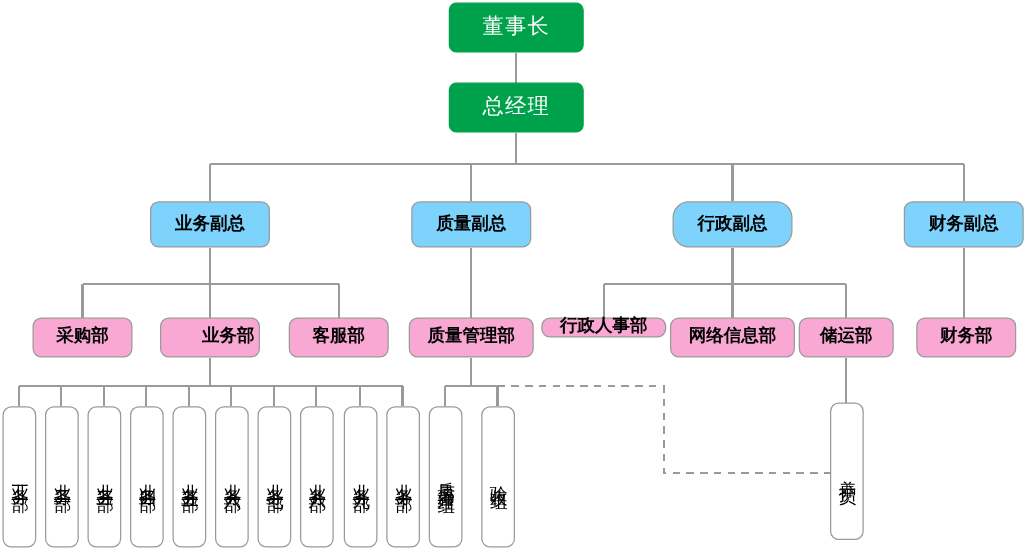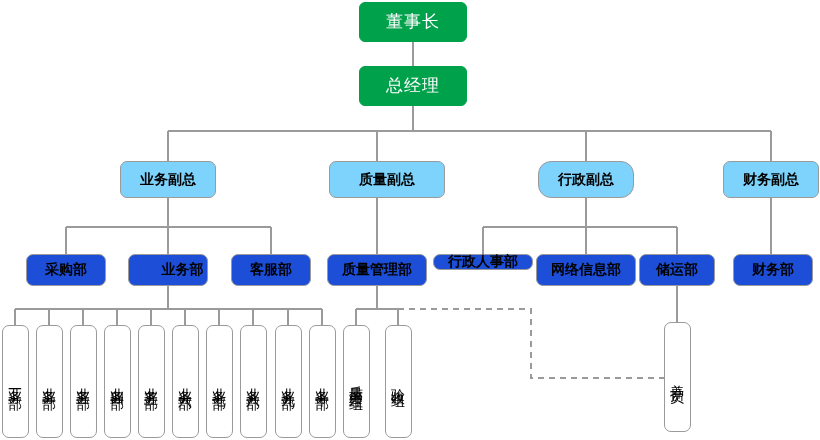--- a/index.html
+++ b/index.html
@@ -48,21 +48,21 @@
     letter-spacing: 1px;
   }
   .node-blue {
     background: #7dd3fc;
     border-color: #9a9a9a;
     color: #000000;
     font-weight: bold;
     font-size: 14px;
   }
   .node-yellow {
-    background: #1d4ed8;
+    background: #f9a8d4;
     border-color: #9a9a9a;
     color: #000000;
     font-weight: bold;
     font-size: 14px;
   }
   .node-white {
     background: #ffffff;
     border-color: #9a9a9a;
     color: #000000;
     font-size: 14px;
@@ -136,21 +136,21 @@
     <span>董事长</span>
   </div>
 
   <div class="node node-green" style="left:359px; top:66px; width:108px; height:40px;">
     <span>总经理</span>
   </div>
 
   <div class="node node-blue" style="left:120px; top:161px; width:96px; height:37px;">
     <span>业务副总</span>
   </div>
-  <div class="node node-blue" style="left:329px; top:161px; width:116px; height:37px;">
+  <div class="node node-blue" style="left:329px; top:161px; width:96px; height:37px;">
     <span>质量副总</span>
   </div>
   <div class="node node-blue" style="left:538px; top:161px; width:96px; height:37px;border-radius:13px;">
     <span>行政副总</span>
   </div>
   <div class="node node-blue" style="left:723px; top:161px; width:96px; height:37px;">
     <span>财务副总</span>
   </div>
 
   <div class="node node-yellow" style="left:26px; top:254px; width:80px; height:32px;">

